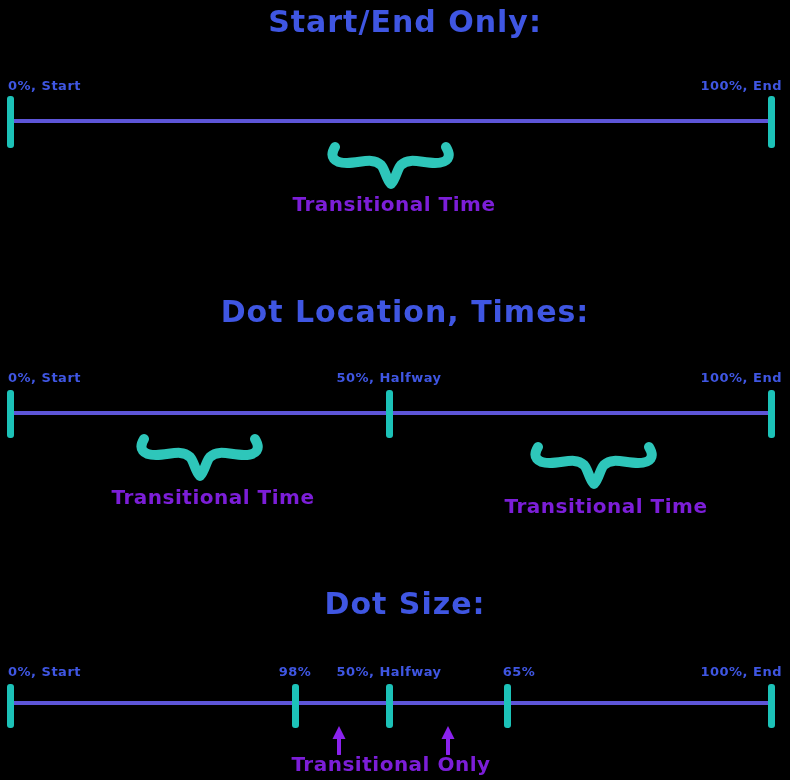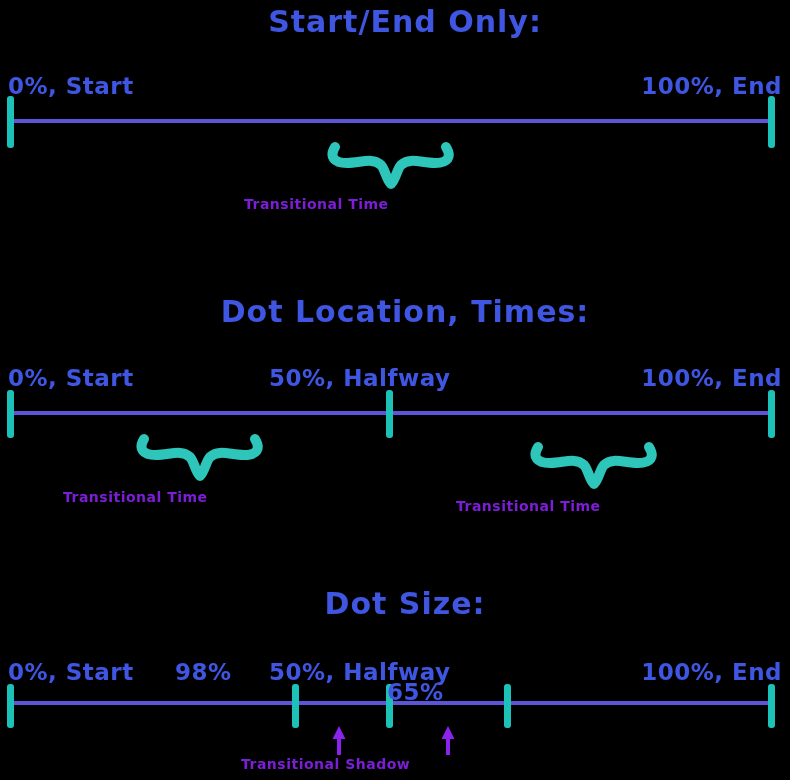--- a/index.html
+++ b/index.html
@@ -31,29 +31,29 @@
     position:absolute;height:4px;border-radius:2px;
     background:var(--timeline-blue);
   }
   .tick{
     position:absolute;width:7px;border-radius:3px;
     background:var(--tick-teal);
   }
   .tick-label{
     position:absolute;
     color:var(--heading-blue);
-    font-size:23px;font-weight:bold;letter-spacing:0.5px;
+    font-size:13px;font-weight:bold;letter-spacing:0.5px;
     white-space:nowrap;line-height:20px;
   }
-  .tick-label.center{width:240px;text-align:left;}
+  .tick-label.center{width:240px;text-align:center;}
   .tick-label.right{text-align:center;}
   .caption{
-    position:absolute;width:300px;text-align:left;
+    position:absolute;width:300px;text-align:center;
     color:var(--caption-purple);
-    font-size:14px;font-weight:bold;letter-spacing:0.5px;
+    font-size:20px;font-weight:bold;letter-spacing:0.5px;
     white-space:nowrap;line-height:20px;
   }
   .brace{position:absolute;}
   .brace path{stroke:var(--brace-teal);stroke-width:10;fill:none;stroke-linecap:round;stroke-linejoin:round;}
   .arrow{position:absolute;}
   .arrow .stem{stroke:var(--arrow-purple);stroke-width:4;stroke-linecap:round;}
   .arrow .head{fill:var(--arrow-purple);}
 </style>
 </head>
 <body>
@@ -100,28 +100,28 @@
     <h2 class="title" style="top:586px">Dot Size:</h2>
     <div class="tl-line" style="left:8px;top:701px;width:767px"></div>
     <div class="ticks">
         <div class="tick" style="left: 7px; top: 684px; height: 44px;"></div>
         <div class="tick-label left" style="top: 662px; left: 8px;">0%, Start</div>
         <div class="tick" style="left: 292px; top: 684px; height: 44px;"></div>
         <div class="tick-label center" style="top: 662px; left: 175px;">98%</div>
         <div class="tick" style="left: 386px; top: 684px; height: 44px;"></div>
         <div class="tick-label center" style="top: 662px; left: 269px;">50%, Halfway</div>
         <div class="tick" style="left: 504px; top: 684px; height: 44px;"></div>
-        <div class="tick-label center" style="top: 682px; left: 387px;">65%</div>
+        <div class="tick-label center" style="top: 662px; left: 387px; padding-left: 12px;">65%</div>
         <div class="tick" style="left: 768px; top: 684px; height: 44px;"></div>
         <div class="tick-label right" style="top: 662px; right: 8px;">100%, End</div>
       </div>
     <svg class="arrow" style="left:330px;top:725px" width="18" height="30" viewBox="0 0 18 30">
       <line class="stem" x1="9" y1="29" x2="9" y2="11"></line>
       <path class="head" d="M9 1 L2.5 14 L15.5 14 Z"></path>
     </svg>
     <svg class="arrow" style="left:439px;top:725px" width="18" height="30" viewBox="0 0 18 30">
       <line class="stem" x1="9" y1="29" x2="9" y2="11"></line>
       <path class="head" d="M9 1 L2.5 14 L15.5 14 Z"></path>
     </svg>
-    <div class="caption" style="left:241px;top:754px">Transitional Shadow</div>
+    <div class="caption" style="left:241px;top:754px">Transitional Only</div>
   </div>
 
 </div>
 
 </body></html>

